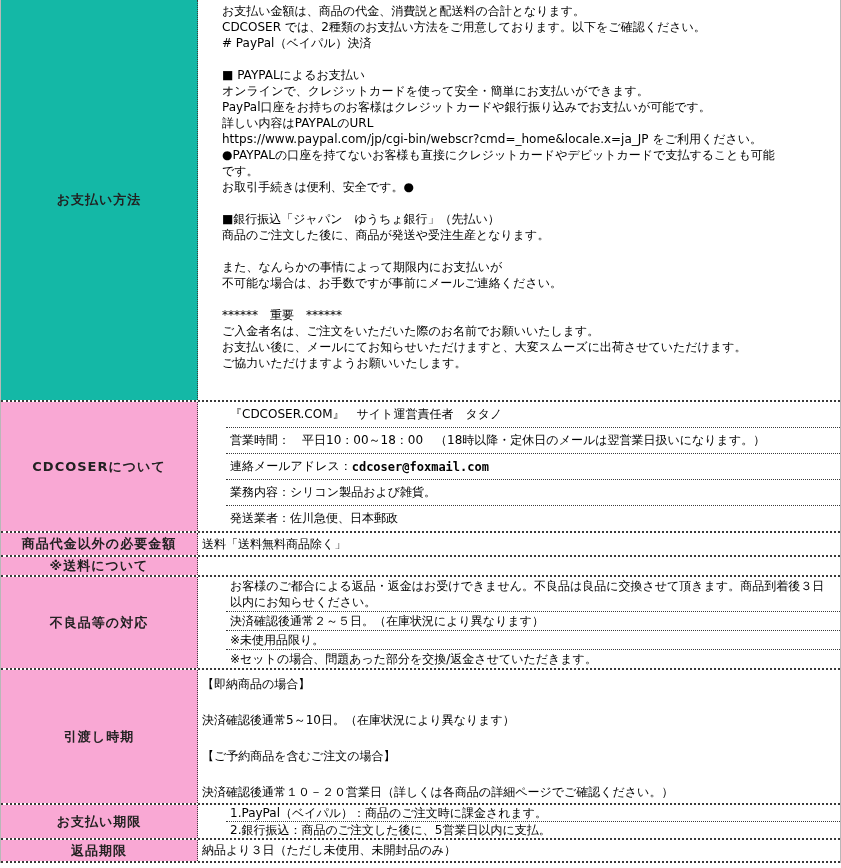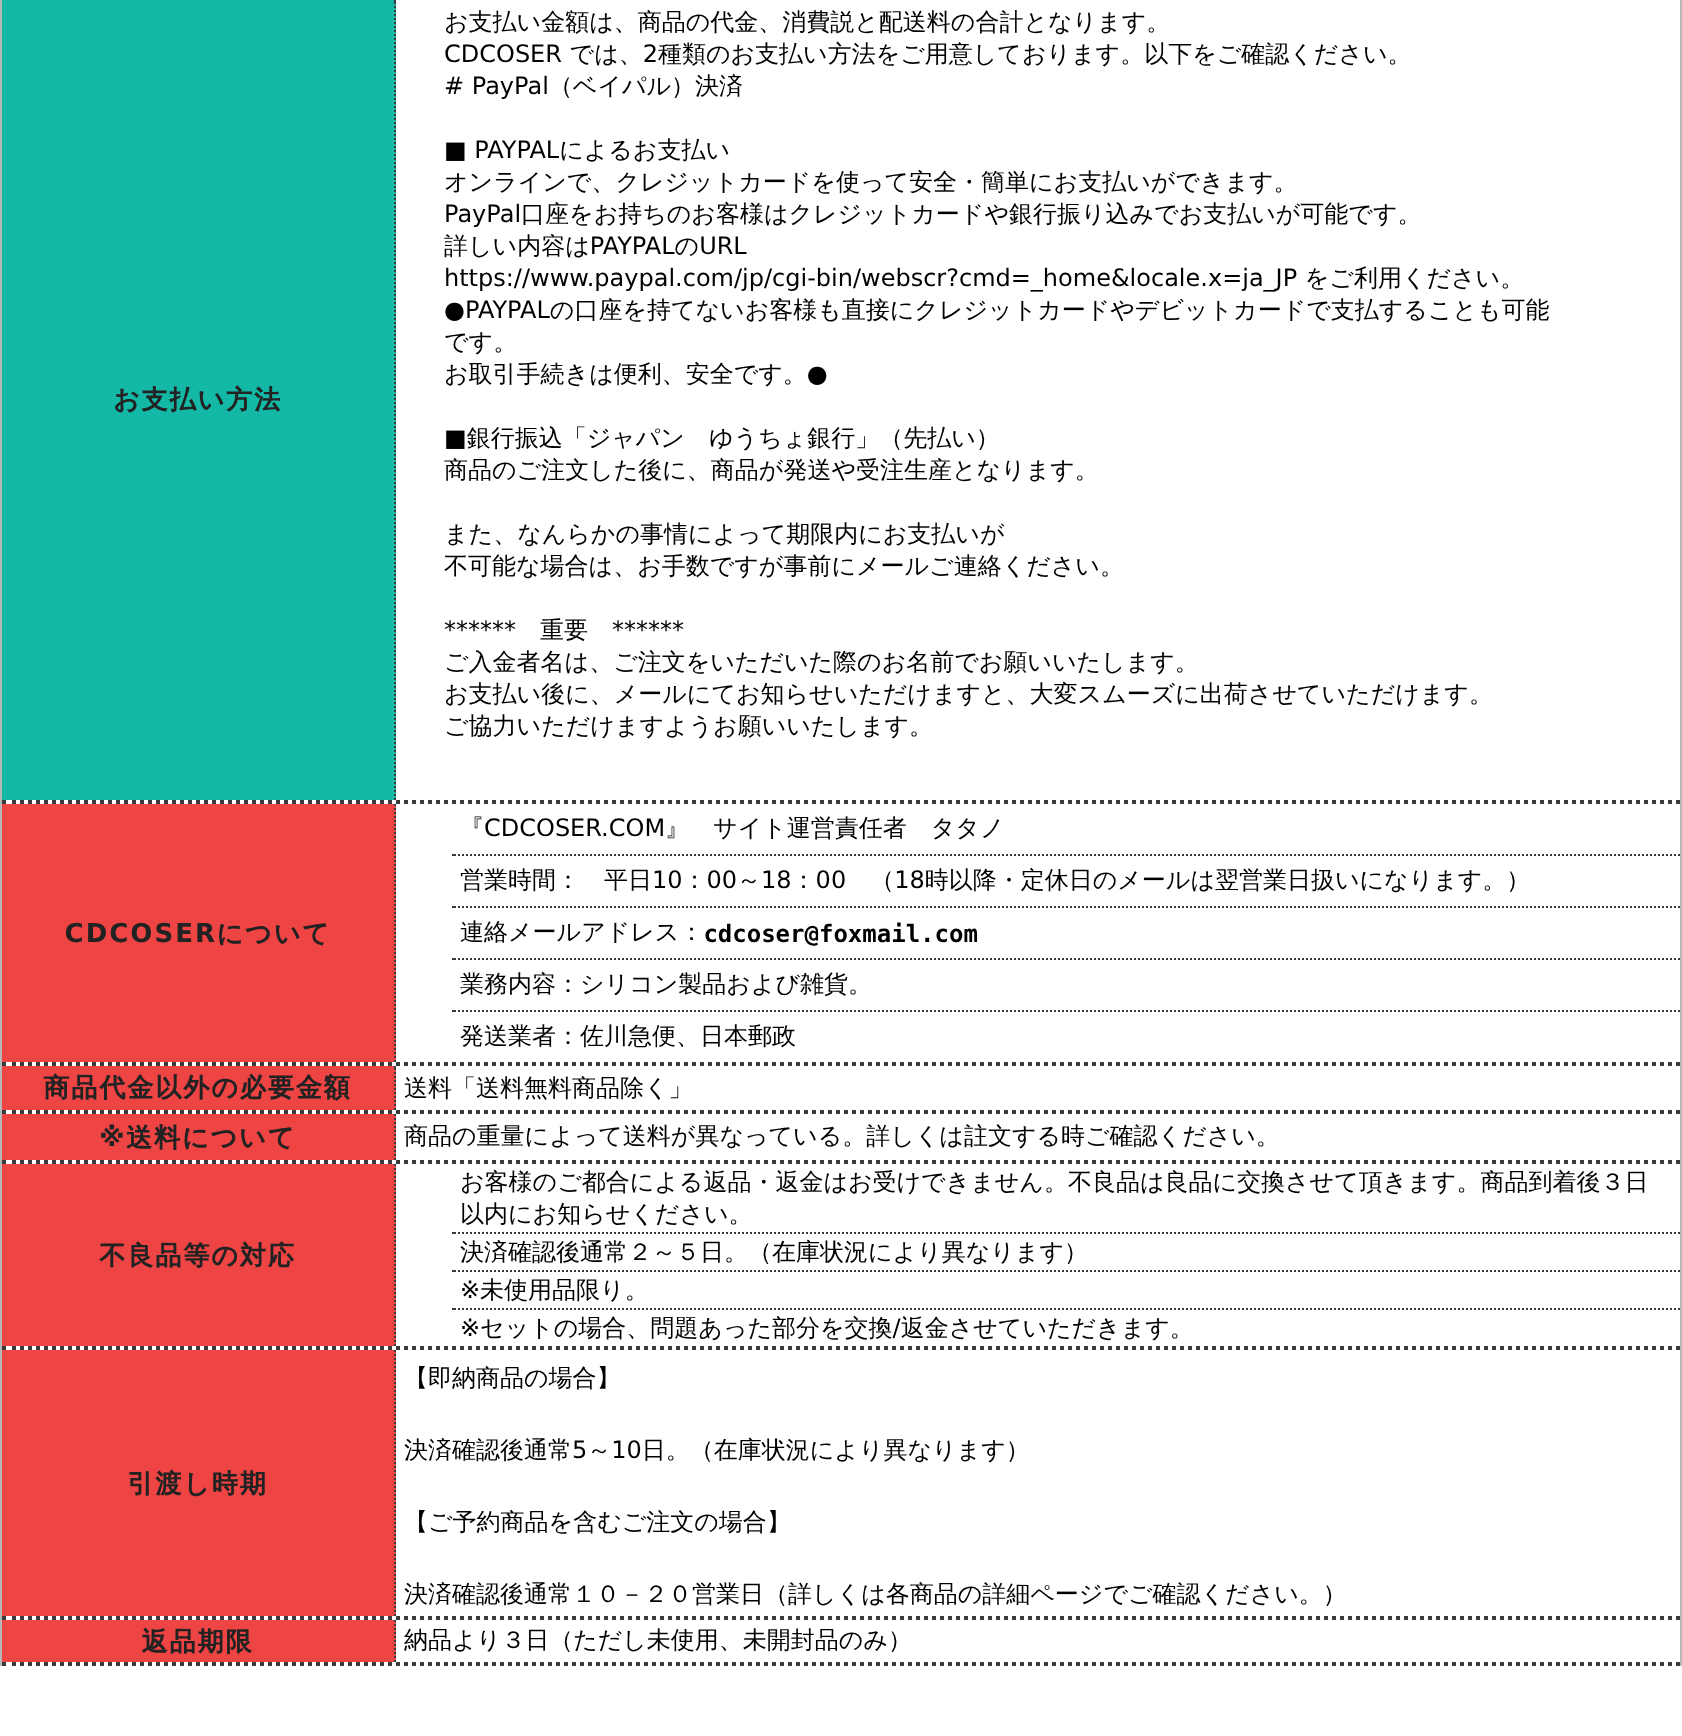--- a/index.html
+++ b/index.html
@@ -3,21 +3,21 @@
 <meta charset="utf-8">
 <style>
   html,body{margin:0;padding:0;background:#fff;}
   body{font-family:"DejaVu Sans","Liberation Sans",sans-serif;color:#000;}
   .page{width:841px;background:#fff;}
   .tbl{width:839px;border-left:1px solid #b8b8b8;border-right:1px solid #b8b8b8;}
   .row{display:flex;align-items:stretch;}
   .row + .row{border-top:2px dotted #3a3a3a;}
   .hcell{flex:0 0 196px;width:196px;display:flex;align-items:center;justify-content:center;
          font-weight:bold;font-size:13px;color:#222;text-align:center;
-         border-right:1px dotted #3a3a3a;background:#ef4444;letter-spacing:1px;}
+         border-right:1px dotted #3a3a3a;background:#f9a8d4;letter-spacing:1px;}
   .hcell.white{background:#14b8a6;}
   .ccell{flex:1;min-width:0;font-size:12px;color:#000;padding-left:28px;}
   .pad{padding:3px 2px 0 4px;}
   .lines16 .line{height:16px;line-height:16px;white-space:nowrap;margin-left:20px;}
   .lines18{padding-top:5px;}
   .lines18 .line{height:18px;line-height:18px;white-space:nowrap;}
   .sub{min-height:25px;display:flex;align-items:center;padding:0 2px 0 4px;}
   .sub + .sub{border-top:1px dotted #3a3a3a;}
   .subtext{padding:1px 4px 1px 4px;line-height:16px;min-height:16px;}
   .subtext + .subtext{border-top:1px dotted #3a3a3a;}
@@ -90,23 +90,20 @@
 
     <div class="row">
       <div class="hcell">商品代金以外の必要金額</div>
       <div class="ccell single h-r3">
         <span>送料「送料無料商品除く」</span>
       </div>
     </div>
 
     <div class="row">
       <div class="hcell">※送料について</div>
-      <div class="ccell single h-r4">
-        <span>商品の重量によって送料が異なっている。詳しくは註文する時ご確認ください。</span>
-      </div>
     </div>
 
     <div class="row">
       <div class="hcell">不良品等の対応</div>
       <div class="ccell">
         <div class="subtext">お客様のご都合による返品・返金はお受けできません。不良品は良品に交換させて頂きます。商品到着後３日以内にお知らせください。</div>
         <div class="subtext">決済確認後通常２～５日。（在庫状況により異なります）</div>
         <div class="subtext">※未使用品限り。</div>
         <div class="subtext">※セットの場合、問題あった部分を交換/返金させていただきます。</div>
       </div>
@@ -118,20 +115,27 @@
           <div class="line">【即納商品の場合】</div>
           <div class="line"></div>
           <div class="line">決済確認後通常5～10日。（在庫状況により異なります）</div>
           <div class="line"></div>
           <div class="line">【ご予約商品を含むご注文の場合】</div>
           <div class="line"></div>
           <div class="line">決済確認後通常１０－２０営業日（詳しくは各商品の詳細ページでご確認ください。）</div>
         </div>
     </div>
 
+    <div class="row">
+      <div class="hcell">お支払い期限</div>
+      <div class="ccell">
+        <div class="payrow">1.PayPal（ベイパル）：商品のご注文時に課金されます。</div>
+        <div class="payrow">2.銀行振込：商品のご注文した後に、5営業日以内に支払。</div>
+      </div>
+    </div>
 
     <div class="row">
       <div class="hcell">返品期限</div>
       <div class="ccell single h-r8">
         <span>納品より３日（ただし未使用、未開封品のみ）</span>
       </div>
     </div>
 
     <div class="row">
       

